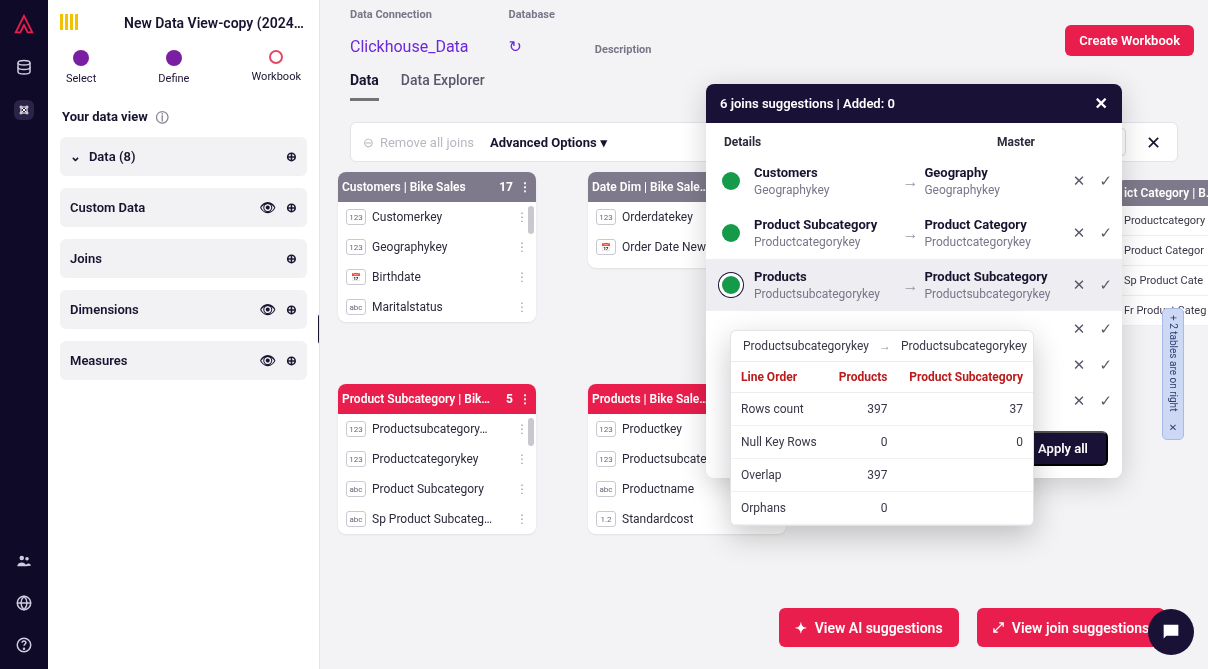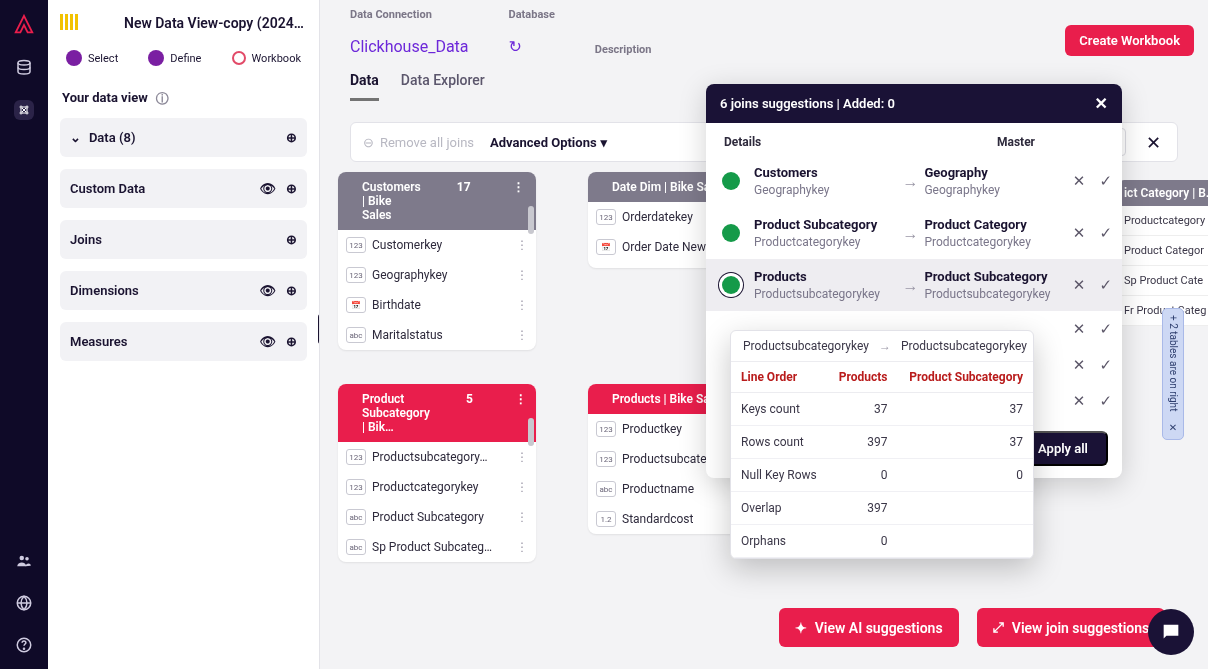--- a/index.html
+++ b/index.html
@@ -13,21 +13,21 @@
   .left-rail .spacer { flex:1; }
 
   
   .left-panel { position:absolute; left:48px; top:0; width:272px; height:100%; background:#fff; border-right:1px solid #e3e3e8; padding:14px 12px 12px 12px; overflow:hidden;}
   .title-row { display:flex; align-items:center; gap:10px; margin-bottom:14px;}
   .title-icon { width:18px; height:18px; display:flex; gap:2px;}
   .title-icon span{ display:block;width:3px;height:16px;background:#f2c200;}
   .title { font-size:14px; font-weight:600; color:#1a1330;margin-left:36px;}
 
   .stepper { display:flex; justify-content:space-between; padding:4px 6px 8px 6px; margin-bottom:10px;}
-  .step { display:flex; flex-direction:row; align-items:center; gap:6px; font-size:11px; color:#1a1330;}
+  .step { display:flex; flex-direction:column; align-items:center; gap:6px; font-size:11px; color:#1a1330;}
   .step-dot { width:16px; height:16px; border-radius:50%; }
   .step-dot.filled { background:#7a1fa2; }
   .step-dot.ring { border:2px solid #e24a68; background:#fff; width:14px; height:14px;}
 
   .section-heading { display:flex; align-items:flex-start; gap:8px; font-size:13px; font-weight:700; color:#1a1330; padding:6px 2px 10px 2px;}
   .search-box { display:flex; align-items:center; border:1px solid #d7d7de; border-radius:6px; padding:5px 8px; gap:7px; margin-bottom:12px;}
   .search-box input { border:none; outline:none; font-size:13px; width:100%; }
 
   .panel-item { background:#f2f2f5; border-radius:6px; padding:12px 10px; margin-bottom:12px; display:flex; align-items:center; justify-content:space-between; font-size:13px; font-weight:600; color:#1a1330;}
   .panel-item .row-left{display:flex;align-items:center;gap:8px;}
@@ -52,21 +52,21 @@
   .toolbar { position:absolute; left:350px; top:122px; right:30px; height:40px; border:1px solid #e2e2e8; border-radius:6px; display:flex; align-items:center; padding:0 12px; gap:16px; background:#fff;}
   .toolbar .disabled{ color:#b8b8c2; display:flex;align-items:center;gap:6px;font-size:13px;}
   .toolbar .opt { font-size:13px; font-weight:700; color:#1a1330; display:flex;align-items:center;gap:4px;}
   .toolbar .sp{flex:1;}
   .toolbar .iconbtn{ width:28px;height:28px;border:1px solid #dcdce2;border-radius:4px;display:flex;align-items:center;justify-content:center;cursor:pointer;color:#4a4558;}
   .toolbar .close-x { font-size:18px;color:#1a1330;cursor:pointer;padding:0 4px;}
 
   
   .cards { position:absolute; left:338px; top:172px;}
   .card { position:absolute; width:198px; background:#fff; border-radius:8px; box-shadow:0 1px 2px rgba(0,0,0,.08); overflow:hidden;}
-  .card .chead{ background:#7e7a8b; color:#fff; font-size:12px; font-weight:600; padding:8px 24px; display:flex; align-items:flex-start; justify-content:space-between;gap:36px;}
+  .card .chead{ background:#7e7a8b; color:#fff; font-size:12px; font-weight:600; padding:8px 4px; display:flex; align-items:flex-start; justify-content:space-between;}
   .card.pink .chead{ background:#e91e4c;}
   .card .chead .count{font-weight:700;margin-left:auto;margin-right:6px;}
   .card .dots{cursor:pointer;letter-spacing:1px;}
   .card .field { display:flex; align-items:center; gap:6px; padding:7px 8px; font-size:12px; color:#2e2a3c;}
   .card .ftype{ width:20px;height:16px;border:1px solid #c9c9d2;border-radius:3px;font-size:8px;display:flex;align-items:center;justify-content:center;color:#6a6578;}
   .card .fname{flex:1; white-space:nowrap; overflow:hidden; text-overflow:ellipsis;}
   .card .fdots{color:#9c98a8;cursor:pointer;}
   .card .scroll{ position:absolute; right:2px; top:34px; width:6px; height:28px; background:#c8c8cf;border-radius:3px;}
 
   .right-peek { position:absolute; left:1118px; top:180px; width:90px;}
@@ -496,25 +496,20 @@
   </div>
   <table>
     <thead>
         <tr>
       <th>Line Order</th>
       <th>Products</th>
       <th>Product Subcategory</th>
     </tr>
       </thead>
     <tbody>
-      <tr>
-          <td>Keys count</td>
-          <td>37</td>
-          <td>37</td>
-        </tr>
       <tr>
           <td>Rows count</td>
           <td>397</td>
           <td>37</td>
         </tr>
       <tr>
           <td>Null Key Rows</td>
           <td>0</td>
           <td>0</td>
         </tr>

